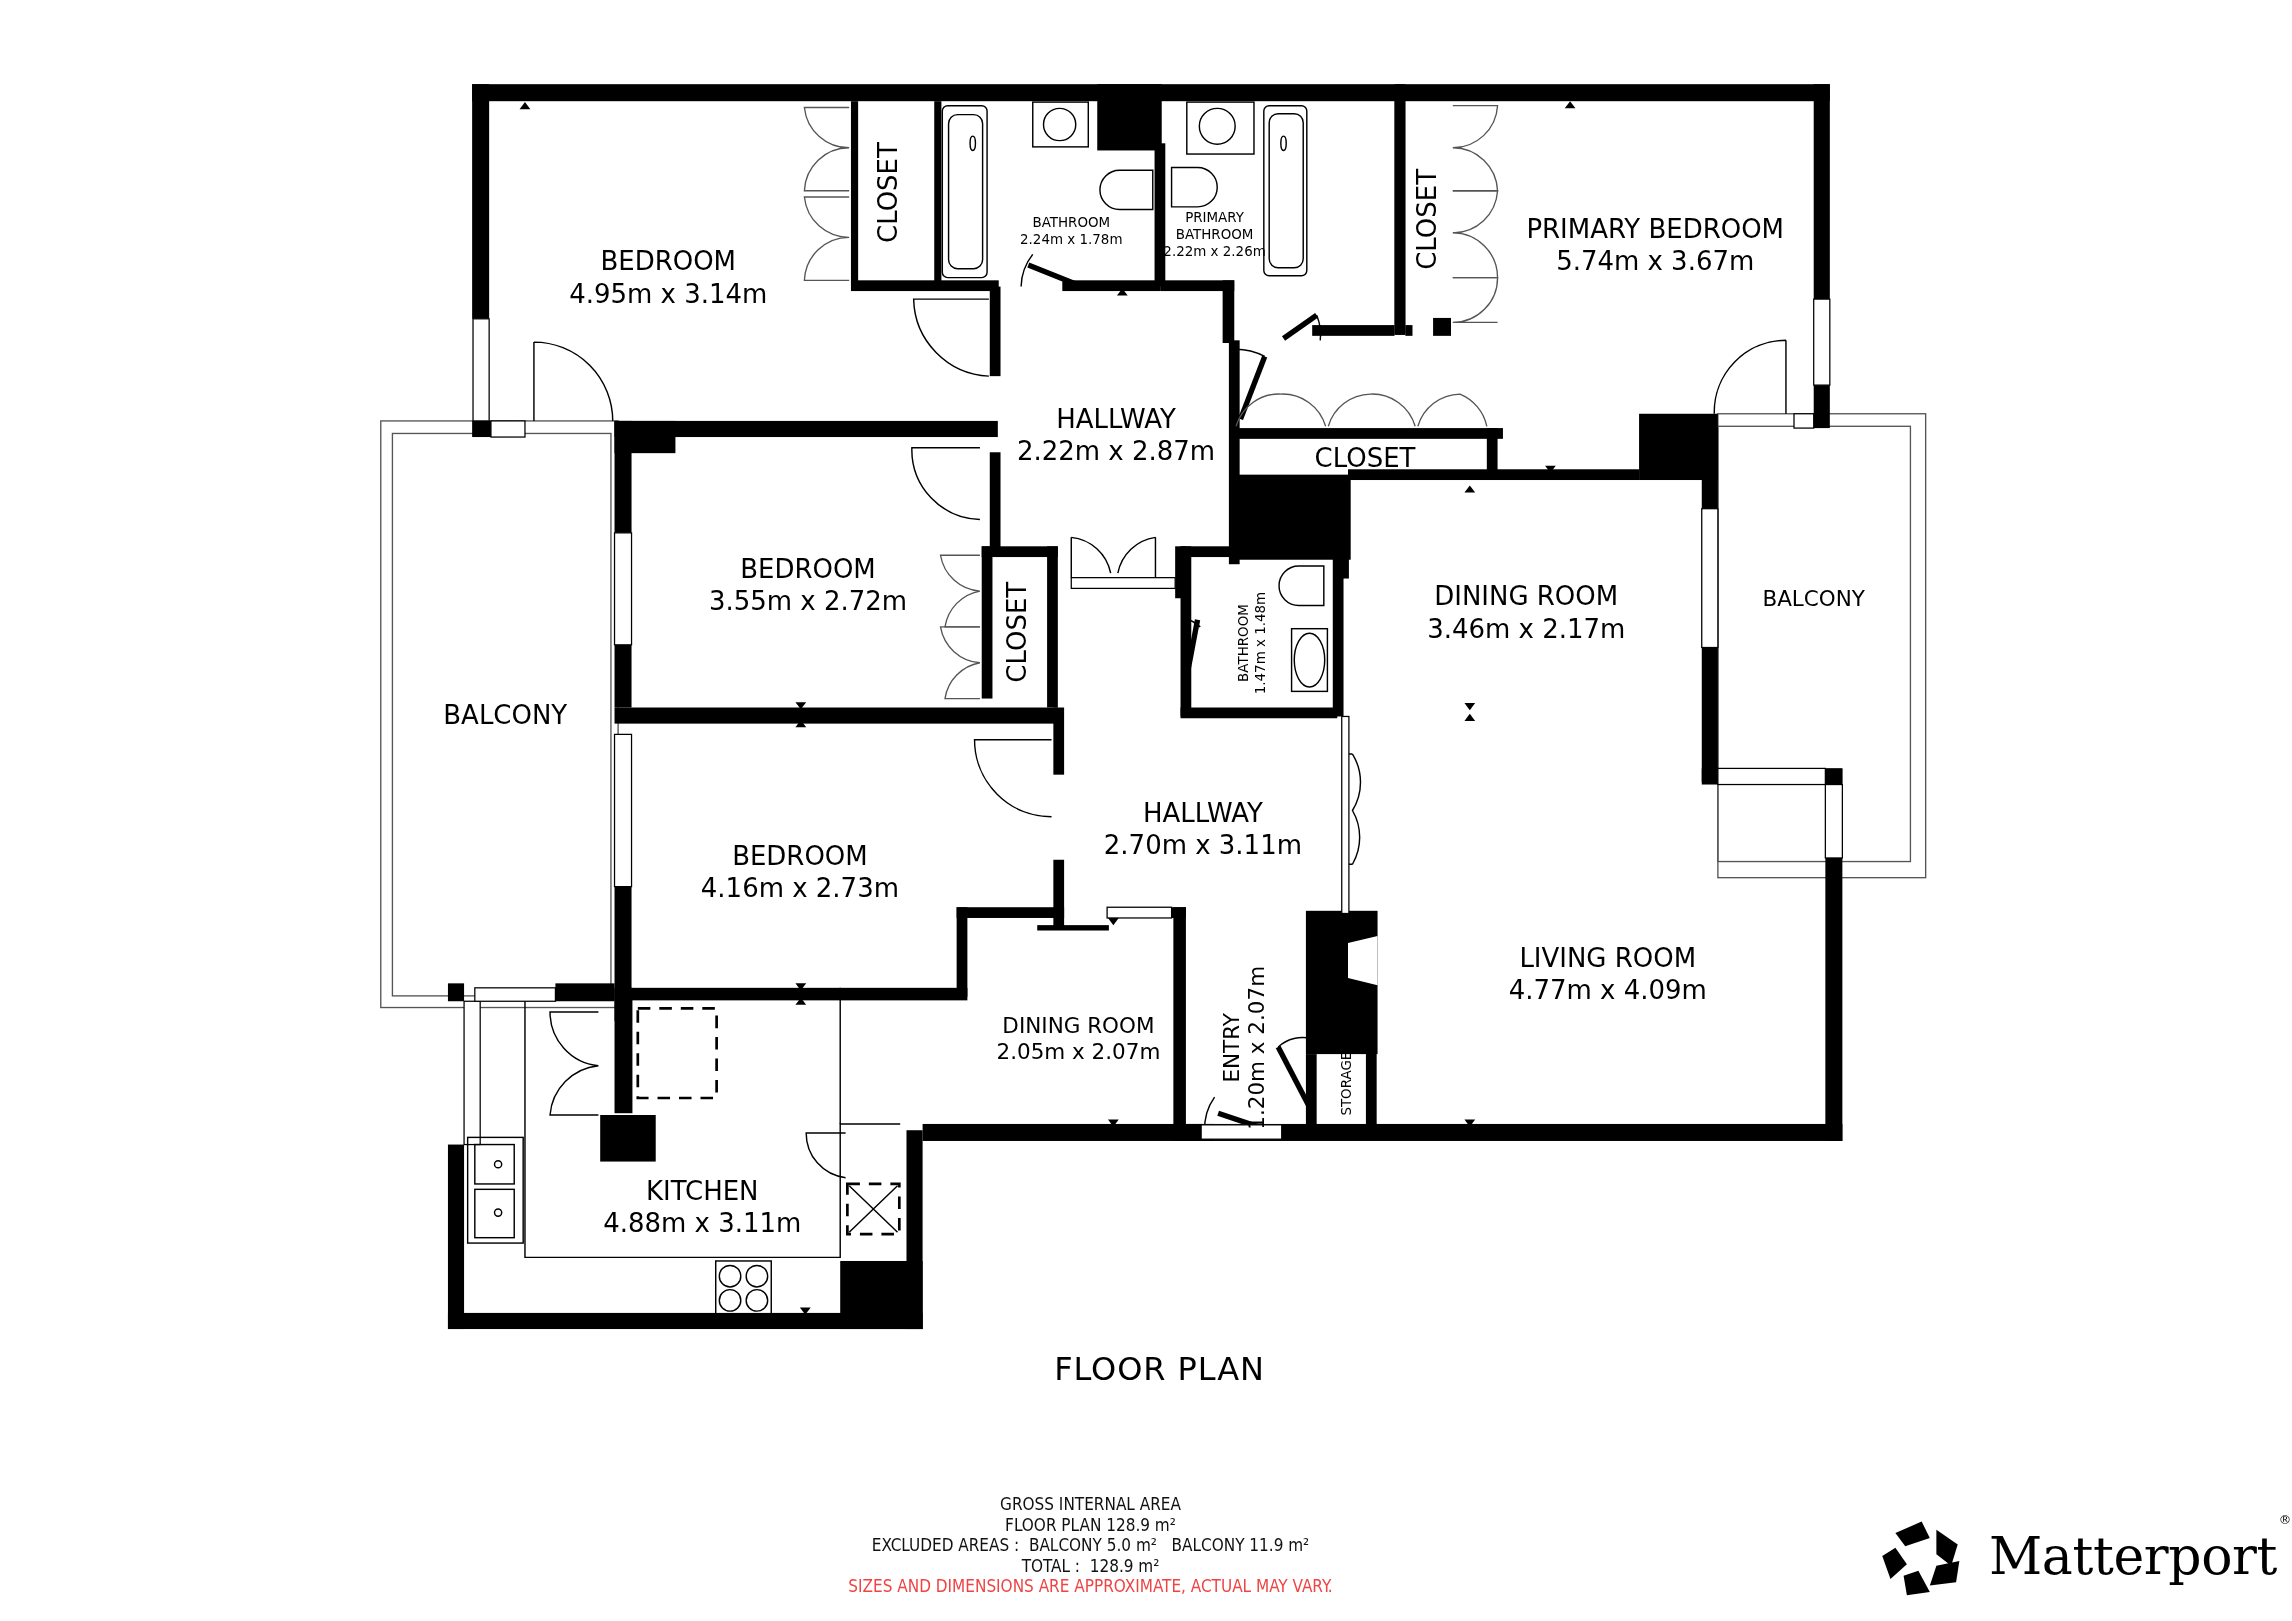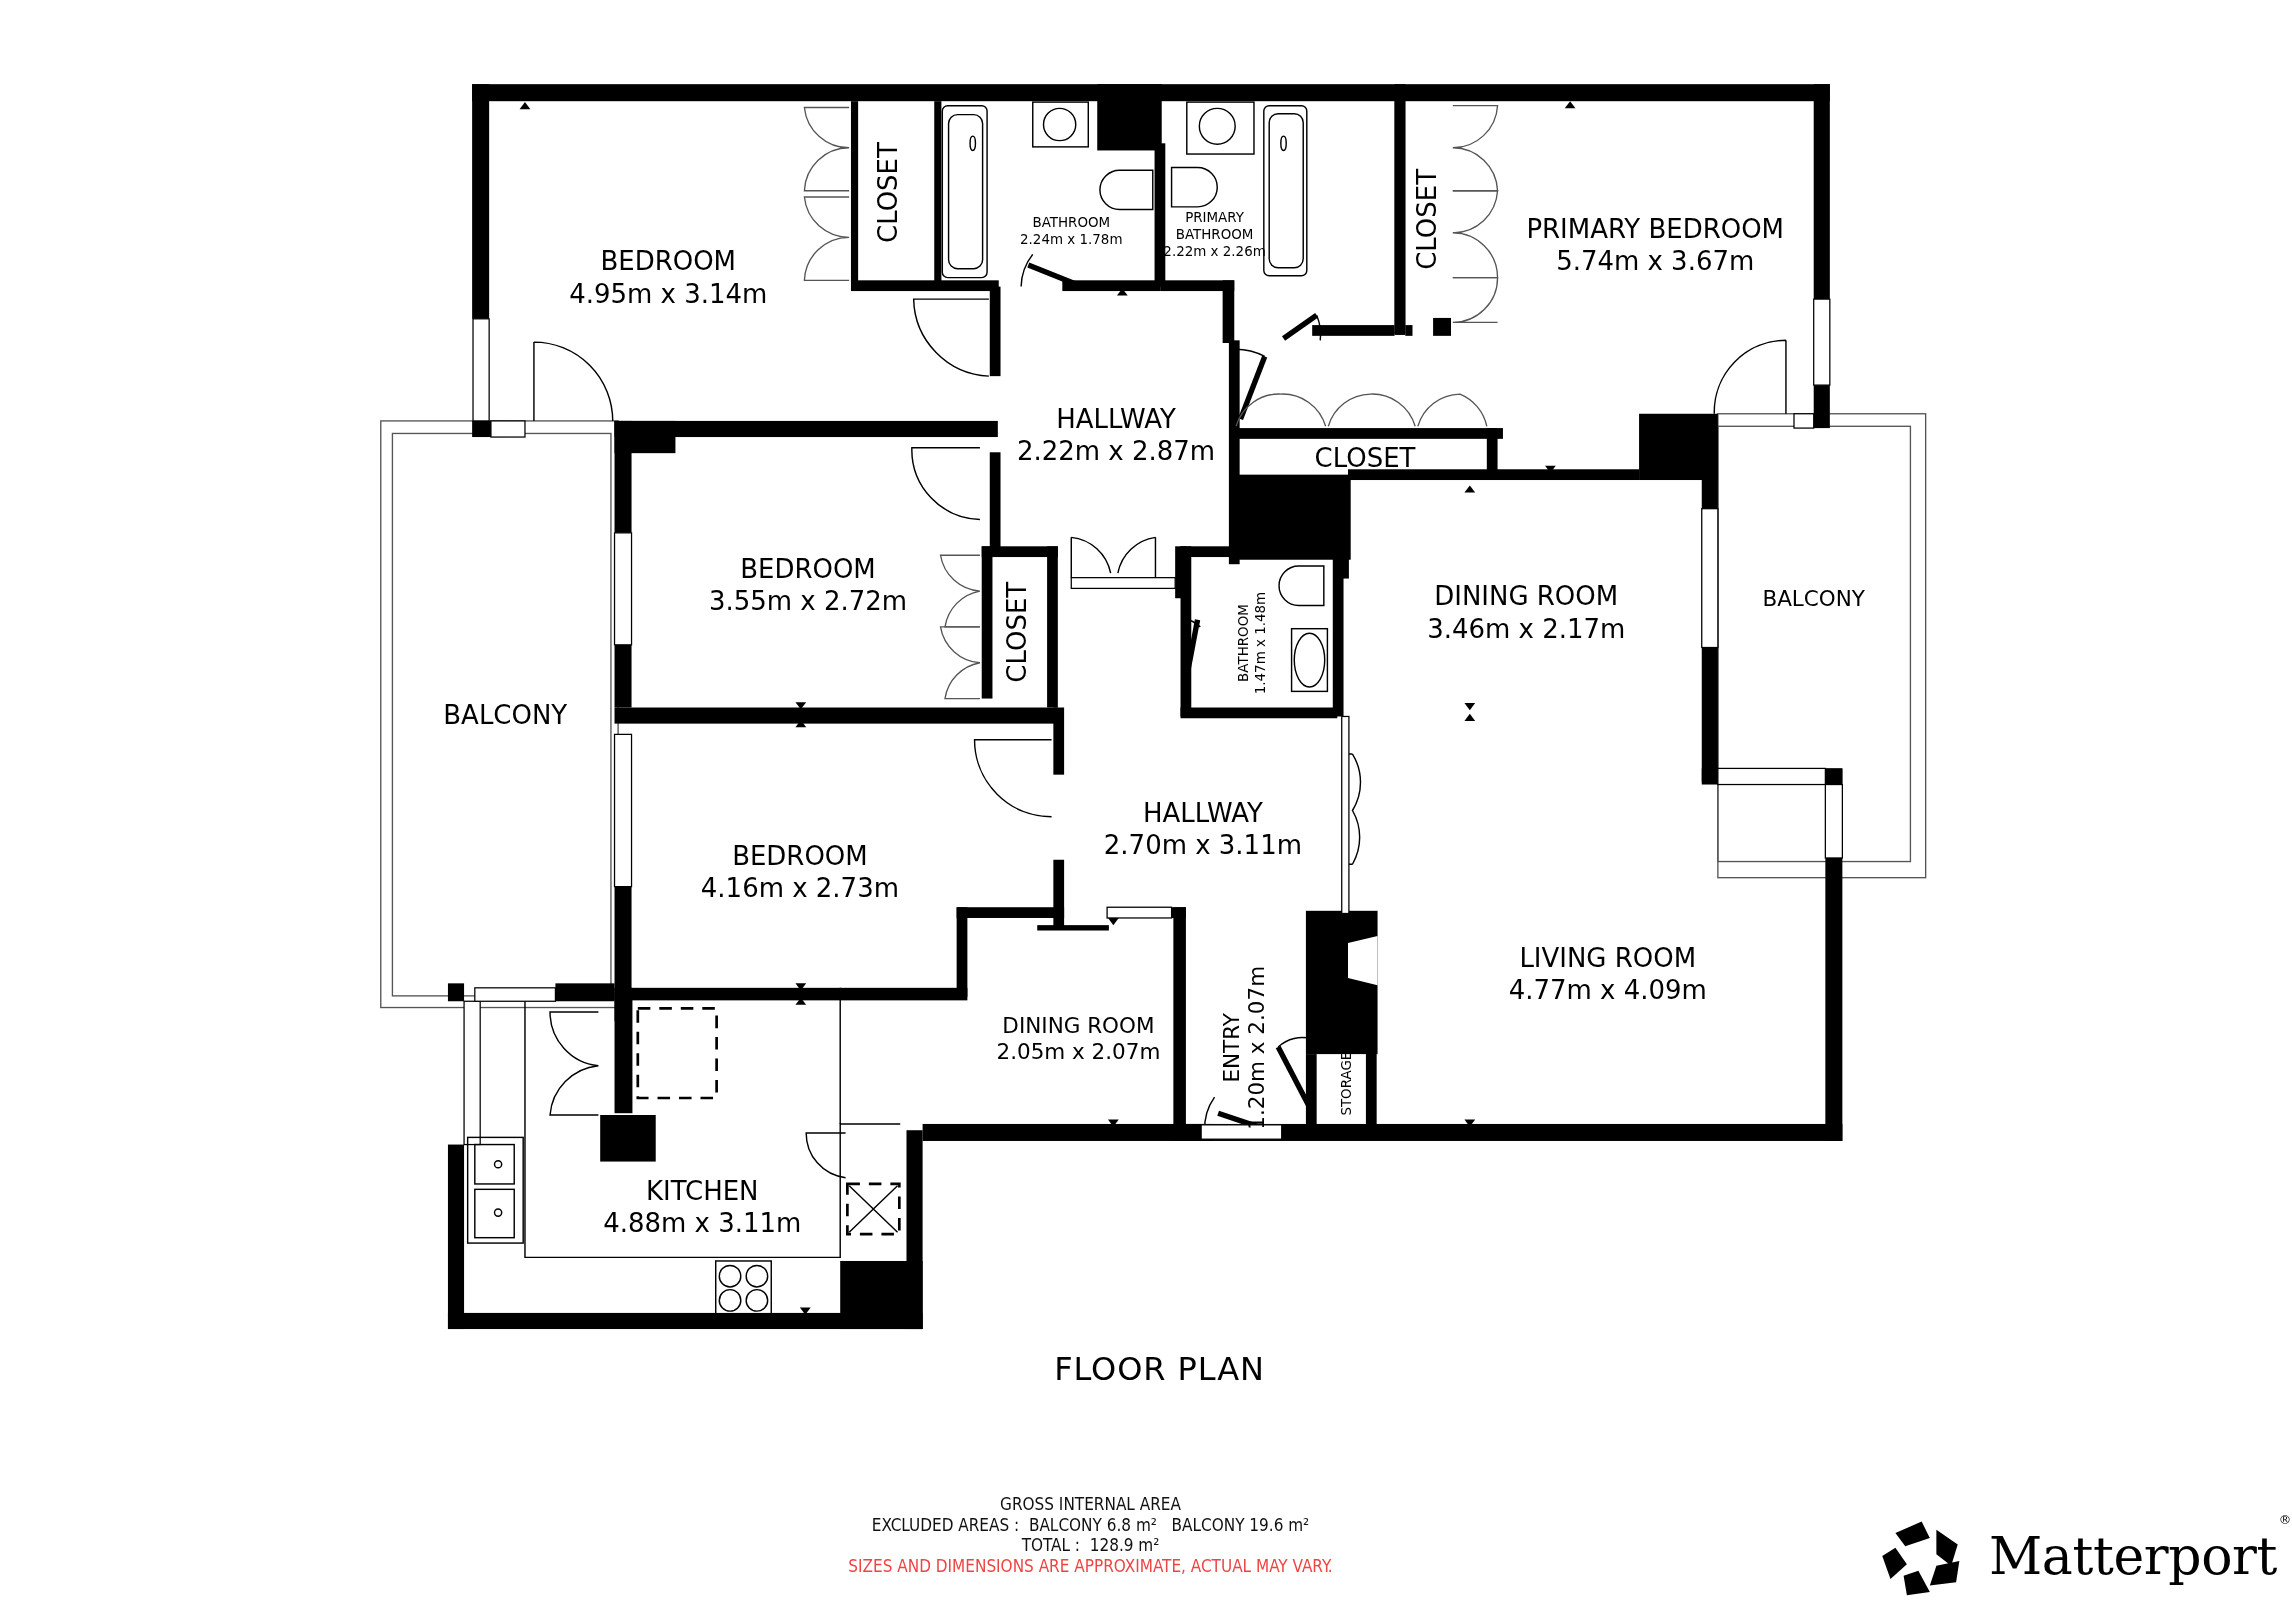--- a/index.html
+++ b/index.html
@@ -316,21 +316,22 @@
 
     <text class="lbl lbl-big" x="784" y="1340">KITCHEN</text>
     <text class="lbl lbl-big" x="784" y="1376">4.88m x 3.11m</text>
   </g>
 </svg>
 
 <div class="title">FLOOR PLAN</div>
 
 <div class="area">
   <span>GROSS INTERNAL AREA</span>
-  <span style="white-space: pre;">EXCLUDED AREAS :  BALCONY 6.8 m²   BALCONY 19.6 m²</span>
+  <span>FLOOR PLAN 128.9 m²</span>
+  <span style="white-space: pre;">EXCLUDED AREAS :  BALCONY 5.0 m²   BALCONY 11.9 m²</span>
   <span style="white-space: pre;">TOTAL :  128.9 m²</span>
   <span class="disclaimer">SIZES AND DIMENSIONS ARE APPROXIMATE, ACTUAL MAY VARY.</span>
 </div>
 
 <div class="logo">
   <svg width="82" height="82" viewBox="0 0 100 100">
     <polygon points="20,22 52,8 62,28 32,38" fill="#000"></polygon>
     <polygon points="70,18 96,36 88,62 70,48" fill="#000"></polygon>
     <polygon points="4,50 20,40 34,60 14,78" fill="#000"></polygon>
     <polygon points="70,62 98,56 94,82 62,86" fill="#000"></polygon>

